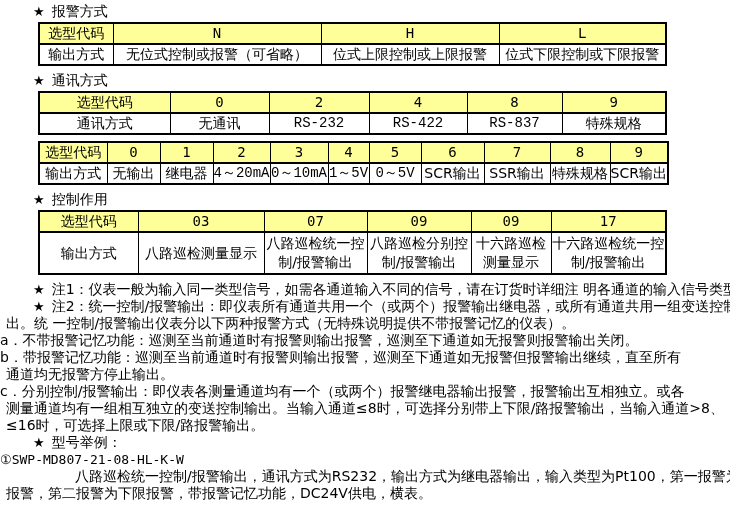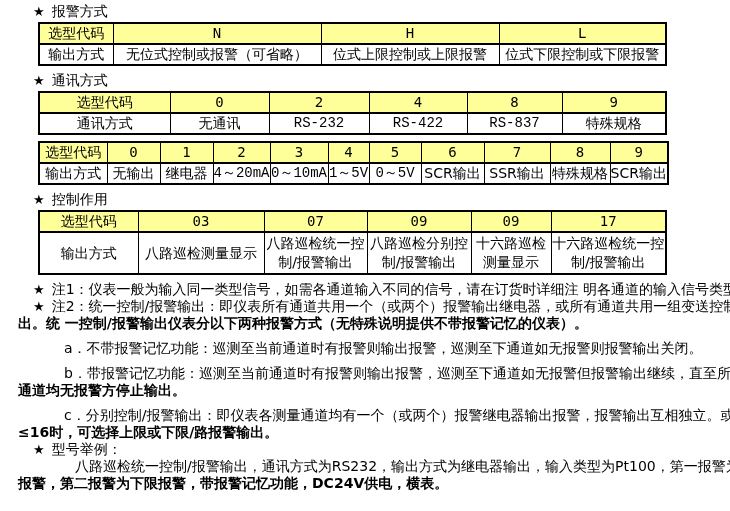--- a/index.html
+++ b/index.html
@@ -41,23 +41,23 @@
   }
   table.spec tr.tall td{
     height:40px;line-height:19px;white-space:normal;
   }
   td.num{font-family:"DejaVu Sans Mono",monospace;font-size:13px;}
   td.val-num{font-family:Liberation Mono, monospace;font-size:12px;}
   td.mix{font-size:13px;margin-left:47px;}
   td.left{text-align:left;padding-left:1px;}
   .notes{margin-top:2px;}
   .line{height:17px;line-height:17px;font-size:14px;white-space:nowrap;overflow:hidden;}
-  .i0{padding-left:18px;font-weight:bold;}
+  .i0{padding-left:6px;}
   .i1{padding-left:33px;}
-  .i2{padding-left:64px;margin-top:8px;}
+  .i2{}
   .i3{padding-left:75px;}
   .code-text{font-family:"DejaVu Sans Mono",monospace;font-size:13px;}
 </style>
 </head>
 <body>
 
 <div>
 
   <div class="sec">
     <div class="sec-title">
@@ -206,21 +206,23 @@
       <span class="star">★</span><span>注1：仪表一般为输入同一类型信号，如需各通道输入不同的信号，请在订货时详细注 明各通道的输入信号类型。</span>
     </div>
     <div class="line i1">
       <span class="star">★</span><span>注2：统一控制/报警输出：即仪表所有通道共用一个（或两个）报警输出继电器，或所有通道共用一组变送控制输</span>
     </div>
     <div class="line i0">出。统 一控制/报警输出仪表分以下两种报警方式（无特殊说明提供不带报警记忆的仪表）。</div>
     <div class="line i2">a．不带报警记忆功能：巡测至当前通道时有报警则输出报警，巡测至下通道如无报警则报警输出关闭。</div>
     <div class="line i2">b．带报警记忆功能：巡测至当前通道时有报警则输出报警，巡测至下通道如无报警但报警输出继续，直至所有</div>
     <div class="line i0">通道均无报警方停止输出。</div>
     <div class="line i2">c．分别控制/报警输出：即仪表各测量通道均有一个（或两个）报警继电器输出报警，报警输出互相独立。或各</div>
+    <div class="line i0">测量通道均有一组相互独立的变送控制输出。当输入通道≤8时，可选择分别带上下限/路报警输出，当输入通道&gt;8、</div>
     <div class="line i0">≤16时，可选择上限或下限/路报警输出。</div>
     <div class="line i1">
       <span class="star">★</span><span>型号举例：</span>
     </div>
+    <div class="line i2 code-text">①SWP-MD807-21-08-HL-K-W</div>
     <div class="line i3">八路巡检统一控制/报警输出，通讯方式为RS232，输出方式为继电器输出，输入类型为Pt100，第一报警为上限</div>
     <div class="line i0">报警，第二报警为下限报警，带报警记忆功能，DC24V供电，横表。</div>
   </div>
 
 </div>
 
 </body></html>

